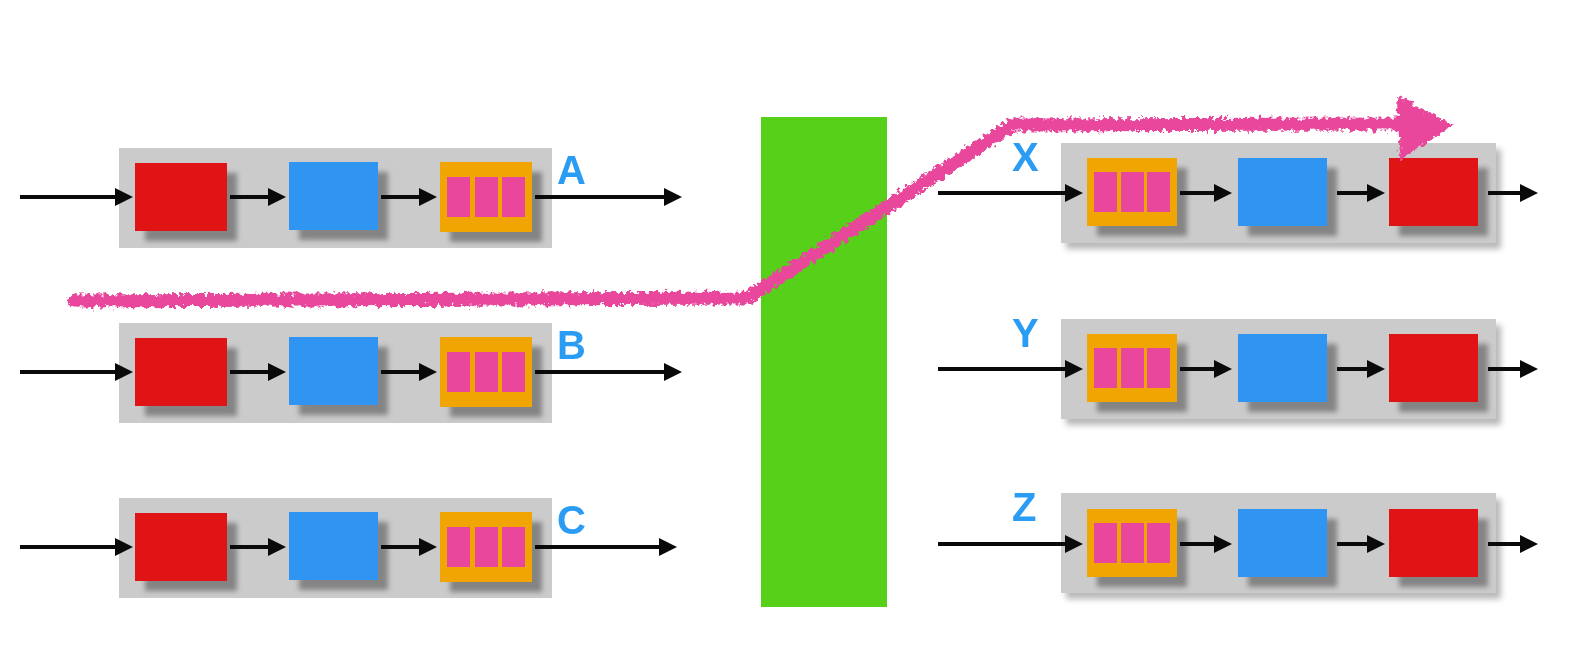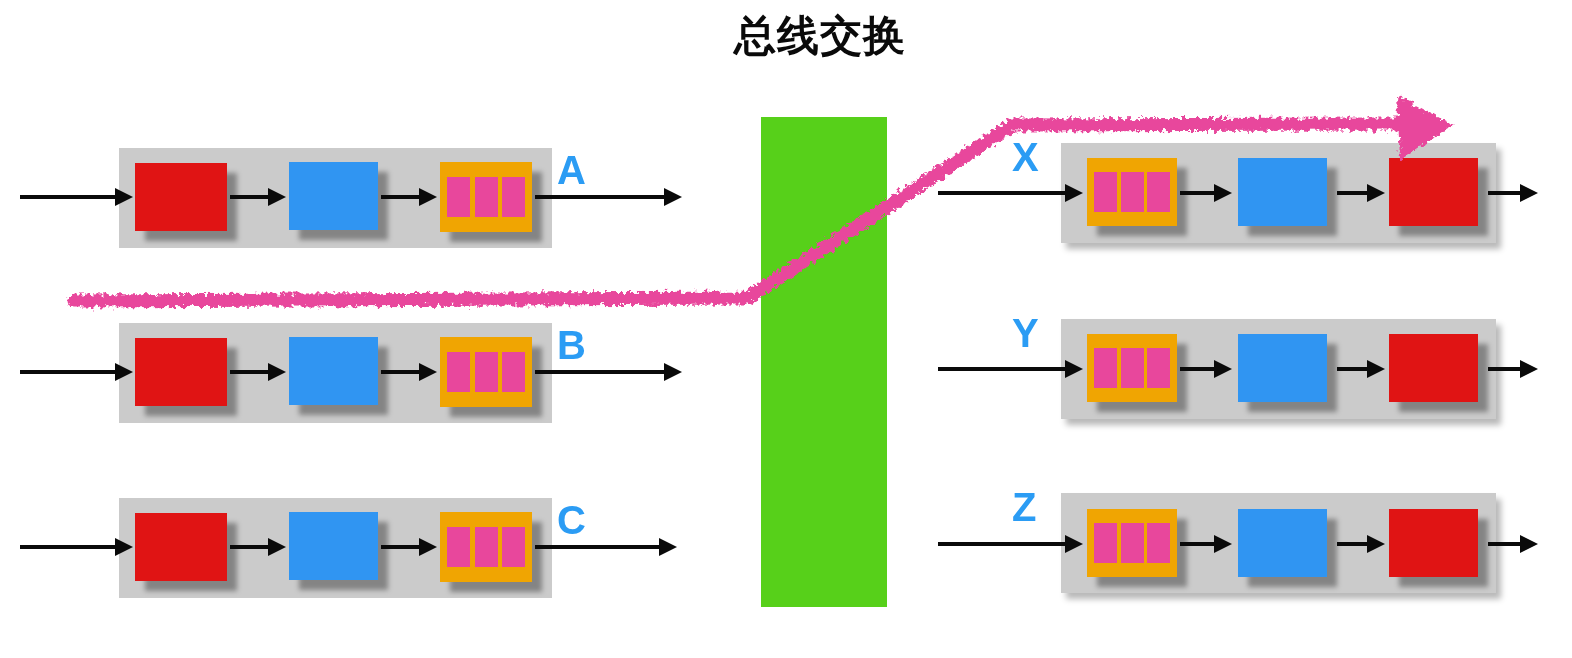--- a/index.html
+++ b/index.html
@@ -32,21 +32,20 @@
     color:var(--label-blue,#2b9cf4);}
   #busbar{position:absolute;left:761px;top:117px;width:126px;height:490px;
     background:var(--green,#57d01a);}
   #route-svg{position:absolute;left:0;top:0;z-index:10;pointer-events:none;}
 </style>
 </head>
 <body>
 
 <div id="canvas">
 
-  <div class="title">总线交换</div>
 
   <div id="busbar"></div>
 
   <div class="row" style="top:148px;">
     <div class="gbar" style="left:119px;top:0;width:433px;height:100px;"></div>
     <div class="arrow" style="left:20px;top:40px;width:113px;">
         <span class="shaft"></span>
         <span class="head"></span>
       </div>
     <div class="bx red-bx" style="left:135px;top:15px;width:92px;height:68px;"></div>

